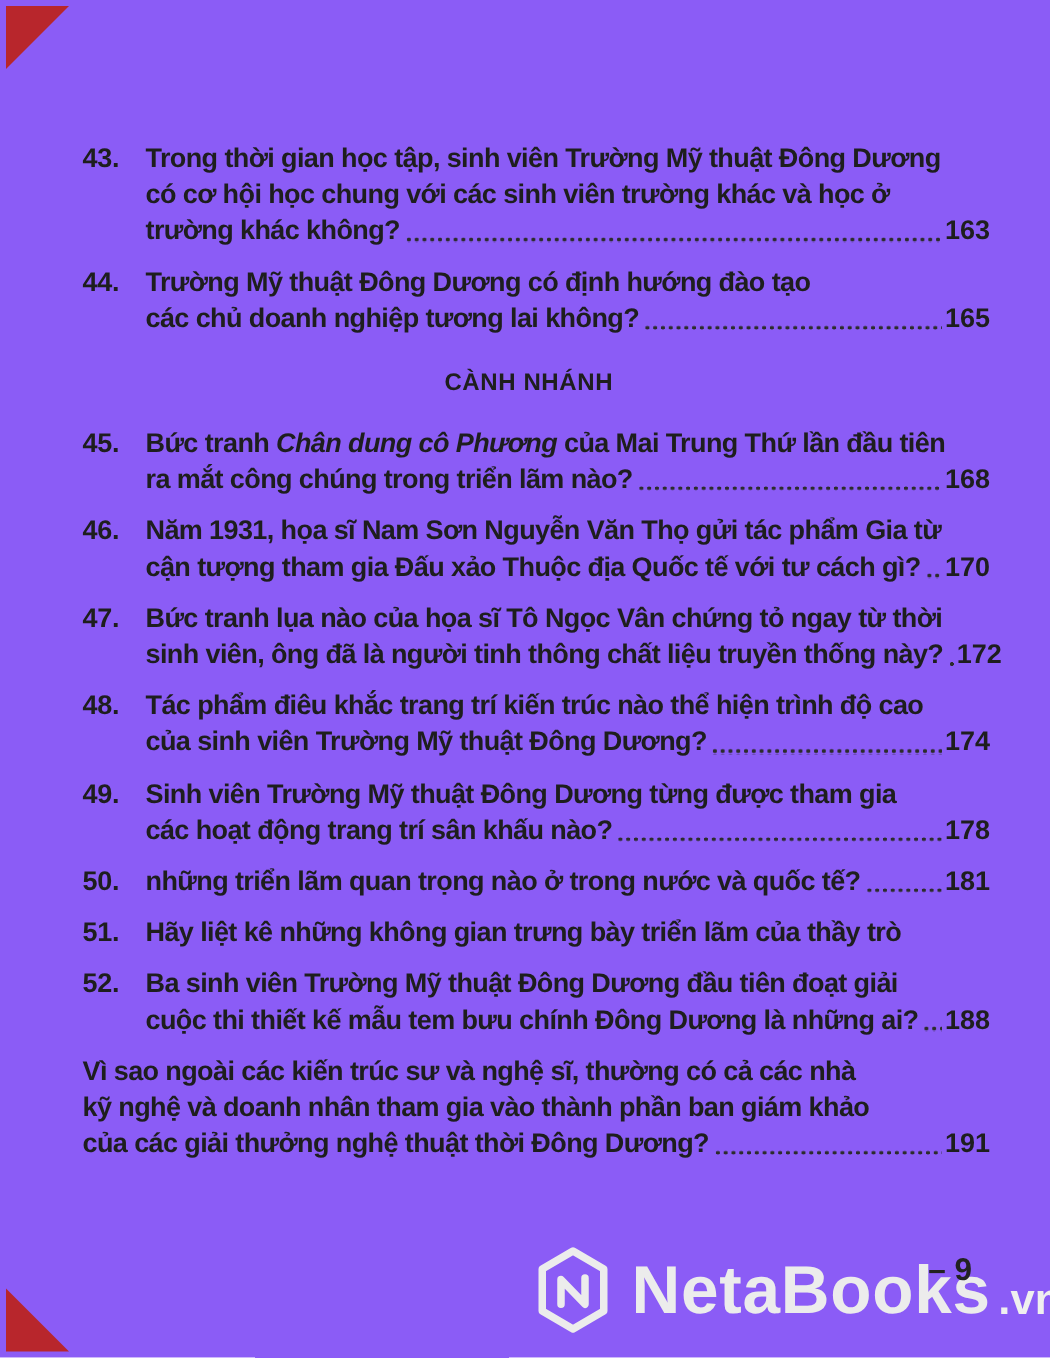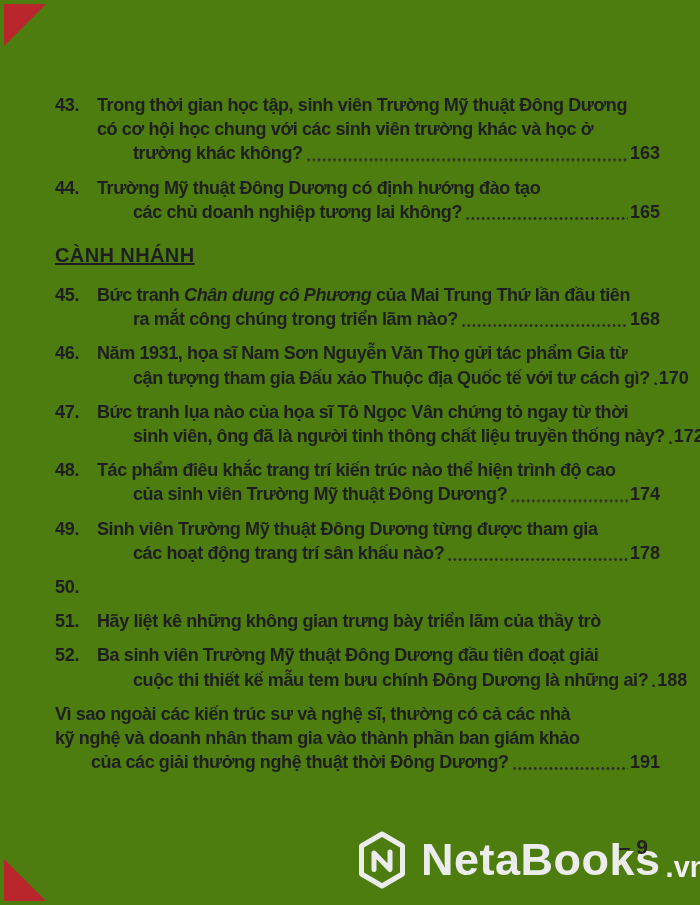--- a/index.html
+++ b/index.html
@@ -1,41 +1,41 @@
 <!DOCTYPE html>
 <html><head>
 <meta charset="utf-8">
 <title>TOC page</title>
 <style>
   html,body{margin:0;padding:0;background:#fff;}
   .page{
-    position:relative;width:700px;height:905px;background:#4d7c0f;overflow:hidden;
+    position:relative;width:700px;height:905px;background:#8b5cf6;overflow:hidden;
     font-family:"Liberation Sans","DejaVu Sans",sans-serif;color:#1e1e1e;
   }
   
   .tri{position:absolute;width:0;height:0;}
   .tri-tl{top:4px;left:4px;border-top:42px solid #b8262c;border-right:42px solid transparent;}
   .tri-bl{bottom:4px;left:4px;border-bottom:42px solid #b8262c;border-right:42px solid transparent;}
   
   .toc{position:absolute;left:55px;right:40px;top:93px;}
   .entry{display:flex;margin-bottom:10px;}
   .num{flex:none;width:42px;font-weight:700;font-size:18px;line-height:24.2px;letter-spacing:-.2px;}
   .ebody{flex:1;min-width:0;}
   .line{white-space:nowrap;font-size:18px;line-height:24.2px;letter-spacing:-.4px;font-weight:bold;}
-  .line.last{display:flex;margin-left:36px;}
+  .line.last{display:flex;}
   .line.last .txt{flex:none;}
   .leader{
     flex:1;height:3.4px;align-self:flex-end;margin:0 2px 4px 3px;min-width:4px;
     background-image:radial-gradient(circle,#2c2c2c 1.2px,transparent 1.5px);
     background-size:5.2px 3.4px;background-repeat:repeat-x;background-position:left bottom;
   }
   .pg{flex:none;letter-spacing:0;}
   .it{font-style:italic;}
-  .sec{font-weight:800;font-size:20px;line-height:25px;
-       margin:19px 10px 15px 0;letter-spacing:.4px;text-decoration:underline;}
+  .sec{font-weight:800;text-align:center;font-size:16px;line-height:25px;
+       margin:19px 10px 15px 0;letter-spacing:.4px;}
   
   .watermark{position:absolute;left:358px;top:831px;display:flex;align-items:center;z-index:1;}
   .wm-icon{flex:none;}
   .wm-brand{font-size:45px;font-weight:700;color:#ececec;margin-left:15px;letter-spacing:.5px;}
   .wm-suffix{font-size:29px;font-weight:700;color:#efefef;margin-left:5px;margin-top:14px;}
   
   .page-num{position:absolute;top:835px;right:52px;font-size:21px;font-weight:600;color:#222;z-index:2;}
 </style>
 </head>
 <body>
@@ -127,20 +127,25 @@
             <span class="txt"><span>các hoạt động trang trí sân khấu nào?</span></span>
             <span class="leader"></span>
             <span class="pg">178</span>
           </div>
         </div>
     </div>
 
     <div class="entry">
       <div class="num">50.</div>
       <div class="ebody">
+          <div class="line last">
+            <span class="txt"><span>những triển lãm quan trọng nào ở trong nước và quốc tế? </span></span>
+            <span class="leader"></span>
+            <span class="pg">181</span>
+          </div>
         </div>
     </div>
 
     <div class="entry">
       <div class="num">51.</div>
       <div class="ebody">
           <div class="line"><span class="txt"><span>Hãy liệt kê những không gian trưng bày triển lãm của thầy trò</span></span></div>
         </div>
     </div>
 

